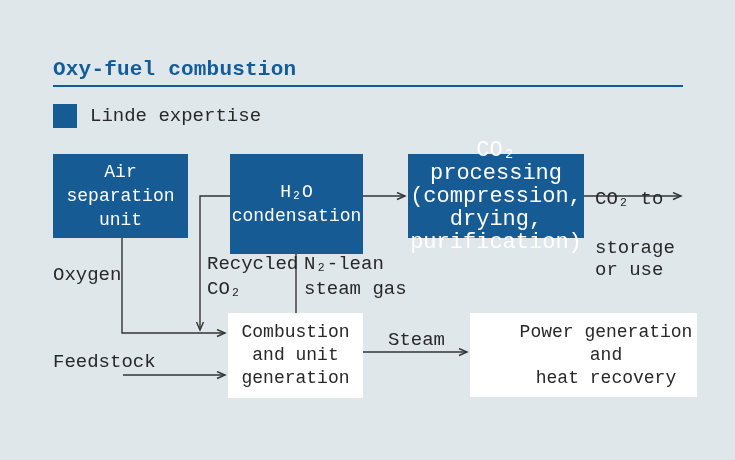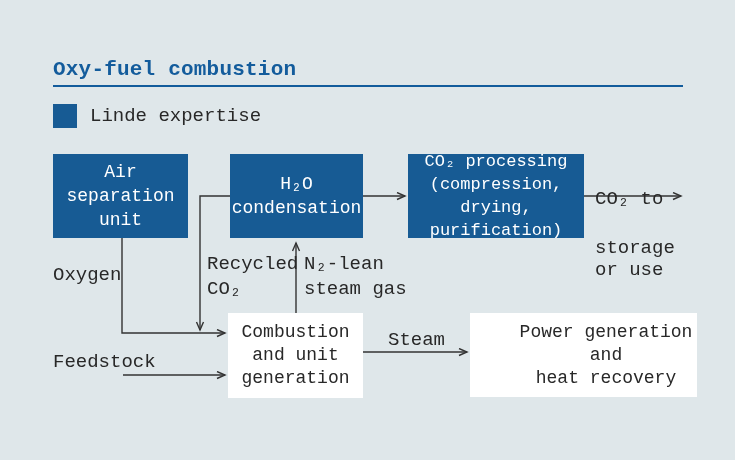--- a/index.html
+++ b/index.html
@@ -22,22 +22,22 @@
   .legend-swatch { width:24px; height:24px; background:var(--linde-blue,#175b94); }
   .legend-label { margin-left:13px; font-size:19px; color:var(--text-dark,#282828); }
 
   .node {
     position:absolute; display:flex; align-items:center; justify-content:center;
     text-align:center; white-space:pre-line;
   }
   .node.blue { background:var(--linde-blue,#175b94); color:#fff; font-size:18px; line-height:24px; }
   .node.white { background:var(--white-box,#fff); color:var(--text-dark,#282828); font-size:18px; line-height:23px; }
   #node-asu        { left:53px;  top:154px; width:135px; height:84px; }
-  #node-h2o        { left:230px; top:154px; width:133px; height:84px; }
-  #node-co2        { left:408px; top:154px; width:176px; height:84px; font-size:17px; line-height:23px; }
+  #node-h2o        { left:230px; top:154px; width:133px; height:100px; }
+  #node-co2        { left:408px; top:154px; width:176px; height:84px; font-size:22px; line-height:23px; }
   #node-combustion { left:228px; top:313px; width:135px; height:85px; }
   #node-power      { left:470px; top:313px; width:182px; height:84px;padding-left:45px; }
 
   .flabel {
     position:absolute; font-size:19px; color:var(--text-dark,#282828);
     white-space:pre-line; line-height:22px;
   }
   #lbl-oxygen    { left:53px;  top:264px; }
   #lbl-feedstock { left:53px;  top:351px; }
   #lbl-recycled  { left:207px; top:252px; line-height:25px; }

